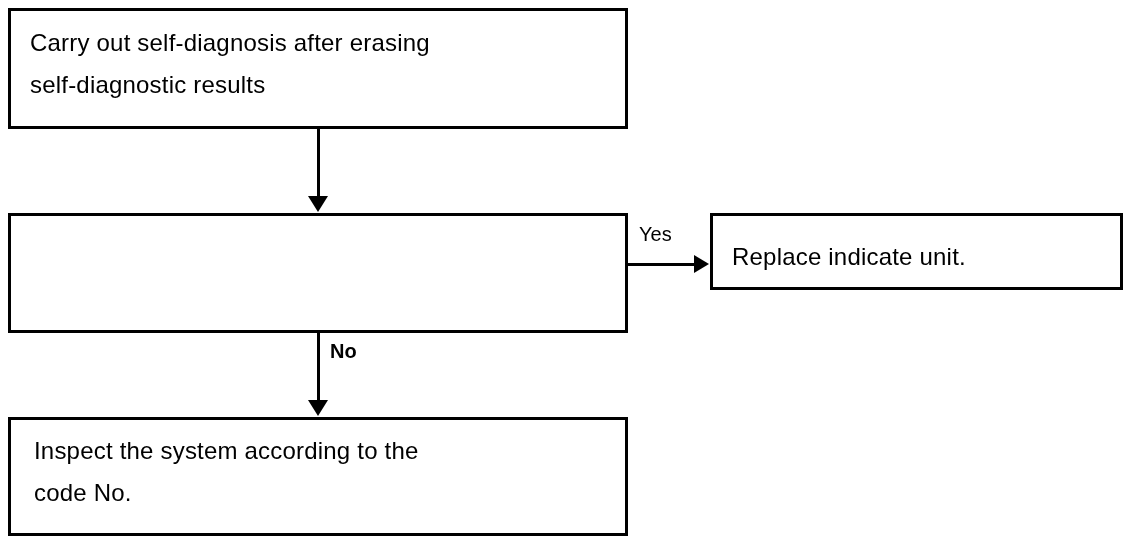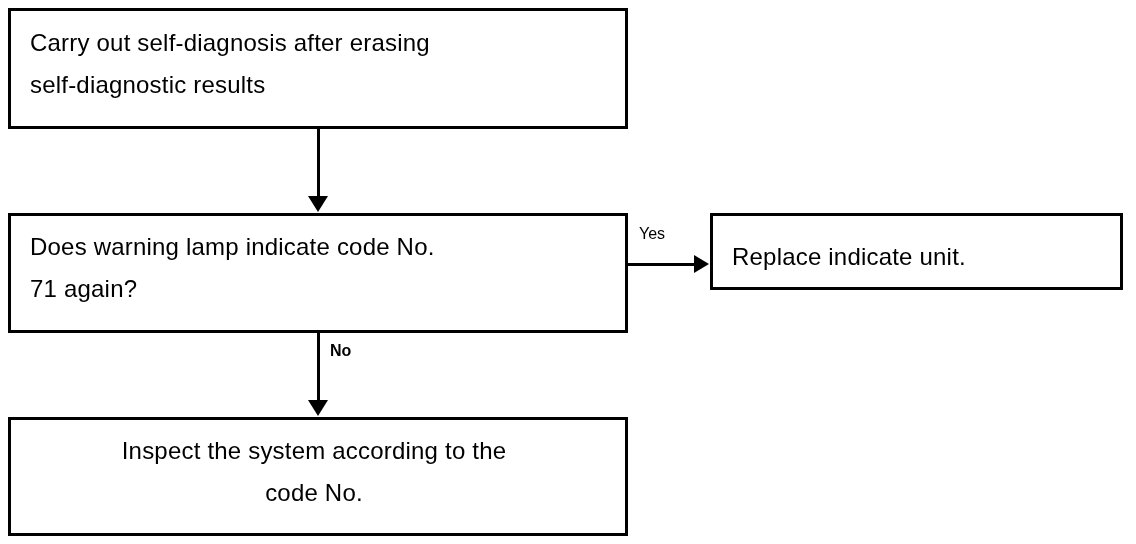--- a/index.html
+++ b/index.html
@@ -27,21 +27,21 @@
     color: #000000;
     font-size: 24px;
     line-height: 42px;
     letter-spacing: 0.2px;
     white-space: pre-line;
     font-family: "Liberation Sans", "DejaVu Sans", sans-serif;
   }
   .edge-label {
     position: absolute;
     color: #000000;
-    font-size: 16px;
+    font-size: 20px;
     line-height: 26px;
     font-family: "Liberation Sans", "DejaVu Sans", sans-serif;
     white-space: nowrap;
   }
   .conn-v {
     position: absolute;
     width: 3px;
     background: #000000;
   }
   .conn-h {
@@ -72,31 +72,29 @@
 <div id="canvas">
 
   <div class="fc-box" style="left:8px; top:8px; width:620px; height:121px;"></div>
   <div class="fc-text" style="left:30px; top:22px; width:580px;">Carry out self-diagnosis after erasing
 self-diagnostic results</div>
 
   <div class="conn-v" style="left:317px; top:129px; height:70px;"></div>
   <div class="arrow-down" style="left:308px; top:196px;"></div>
 
   <div class="fc-box" style="left:8px; top:213px; width:620px; height:120px;"></div>
-  <div class="fc-text" style="left:30px; top:226px; width:580px;">Does warning lamp indicate code No.
-71 again?</div>
 
   <div class="conn-h" style="left:628px; top:263px; width:68px;"></div>
   <div class="arrow-right" style="left:694px; top:255px;"></div>
   <div class="edge-label" style="left:639px; top:221px;">Yes</div>
 
   <div class="fc-box" style="left:710px; top:213px; width:413px; height:77px;"></div>
   <div class="fc-text" style="left:732px; top:236px; width:380px;">Replace indicate unit.</div>
 
   <div class="conn-v" style="left:317px; top:333px; height:70px;"></div>
   <div class="arrow-down" style="left:308px; top:400px;"></div>
   <div class="edge-label" style="left:330px; top:338px;font-weight:bold;">No</div>
 
   <div class="fc-box" style="left:8px; top:417px; width:620px; height:119px;"></div>
-  <div class="fc-text" style="left:24px; top:430px; width:580px;text-align:center;">Inspect the system according to the
+  <div class="fc-text" style="left:34px; top:430px; width:580px;">Inspect the system according to the
 code No.</div>
 
 </div>
 
 </body></html>

